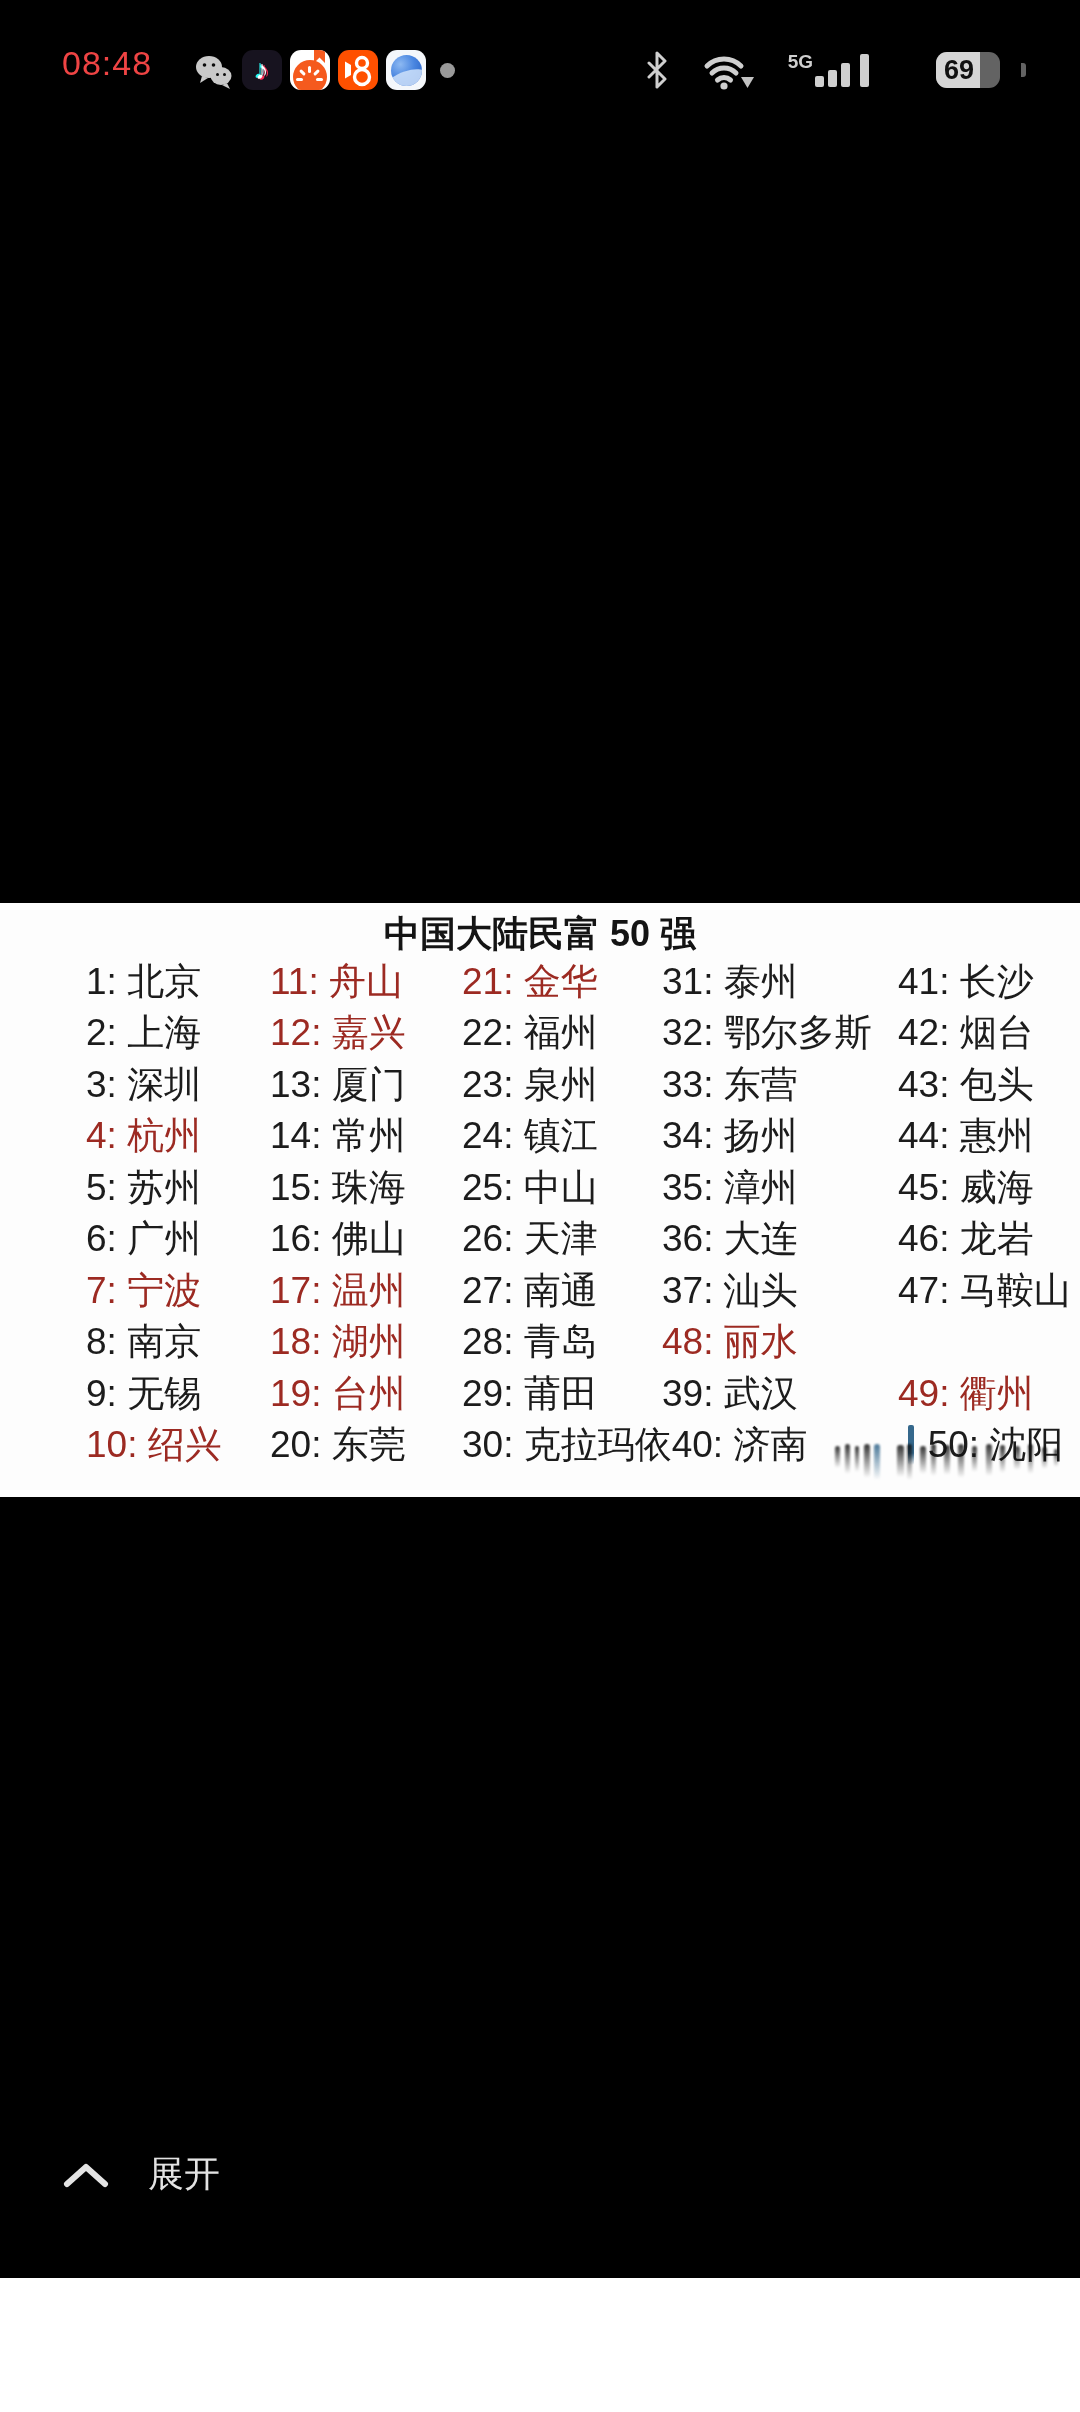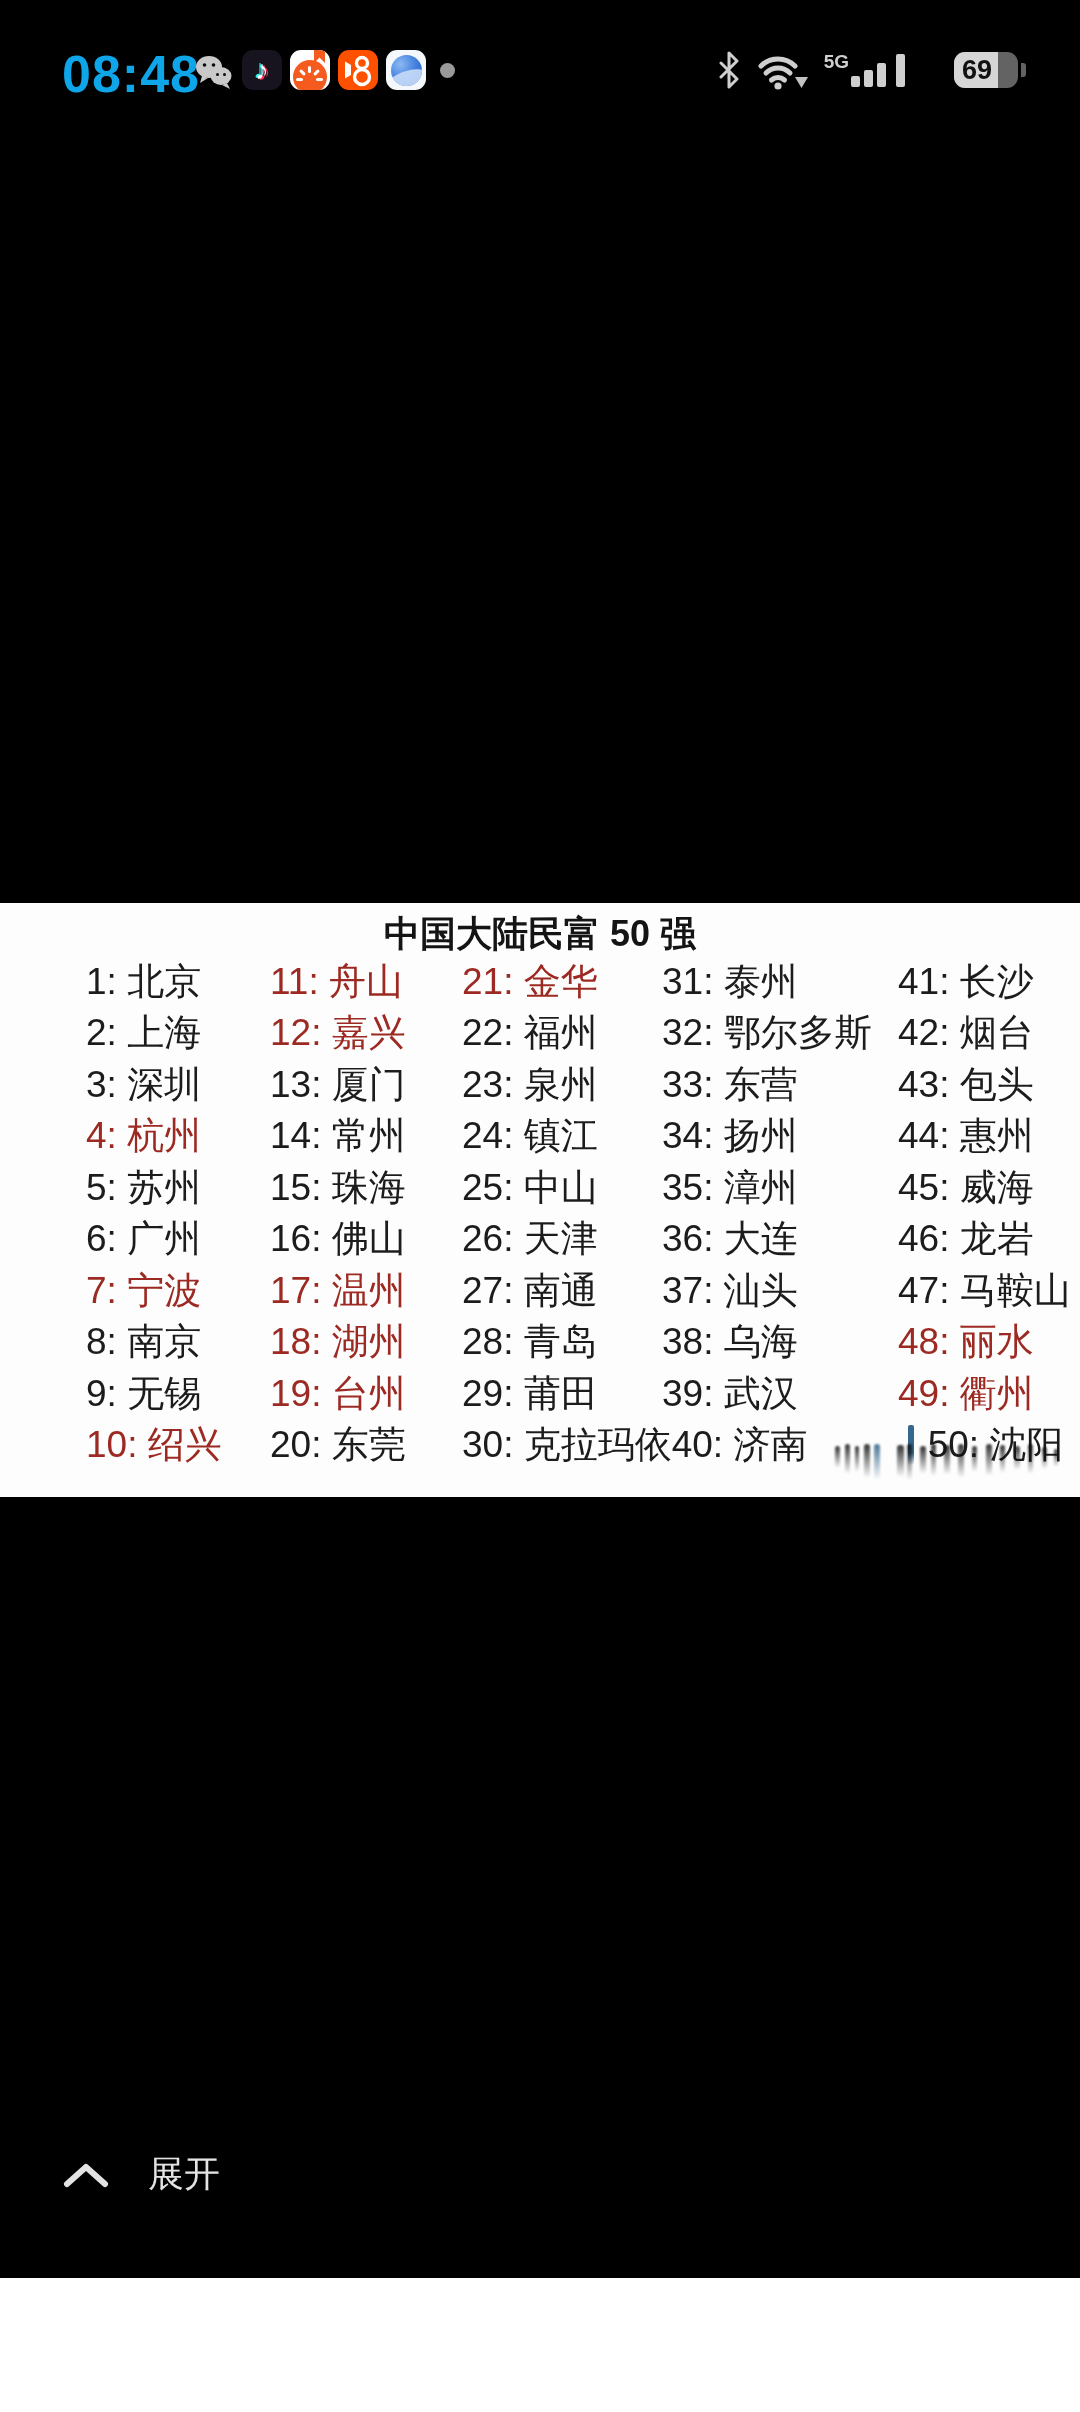--- a/index.html
+++ b/index.html
@@ -1,38 +1,38 @@
 <!DOCTYPE html>
 <html style="--hl: #9c2a22;"><head>
 <meta charset="utf-8">
 <style>
   html,body{margin:0;padding:0;background:#000;}
   .screen{position:relative;width:1080px;height:2412px;background:#000;overflow:hidden;
           font-family:"Liberation Sans",sans-serif;}
 
   
   .statusbar{position:absolute;top:0;left:0;width:1080px;height:100px;}
-  .time{position:absolute;left:62px;top:44px;font-size:52px;font-weight:700;color:#0ea5e9;letter-spacing:1px;}
+  .time{position:absolute;left:62px;top:44px;font-size:34px;font-weight:400;color:#ef4444;letter-spacing:1px;}
   .notif{position:absolute;left:194px;top:50px;display:flex;align-items:center;gap:8px;height:40px;}
   .appic{width:40px;height:40px;border-radius:11px;position:relative;overflow:hidden;flex:0 0 auto;}
   .ic-douyin{background:#17131f;display:flex;align-items:center;justify-content:center;}
   .ic-douyin span{color:#fff;font-size:27px;font-weight:bold;text-shadow:2px 1px 0 #fd2d55,-2px -1px 0 #24f6f0;}
   .ic-tomato{background:#fff;}
   .ic-tomato .fruit{position:absolute;left:3px;top:10px;width:34px;height:34px;border-radius:50%;background:#f55a1e;}
   .ic-tomato .ray{position:absolute;width:3px;height:7px;background:#fff;border-radius:2px;}
   .ic-tomato .bm{position:absolute;left:24px;top:-2px;width:11px;height:15px;background:#f55a1e;
                  clip-path:polygon(0 0,100% 0,100% 100%,50% 64%,0 100%);}
   .ic-kuaishou{background:#ff5000;display:flex;align-items:center;justify-content:center;}
   .ic-quark{background:#f4f7fb;display:flex;align-items:center;justify-content:center;}
   .ic-quark .ball{width:31px;height:31px;border-radius:50%;
                   background:radial-gradient(circle at 30% 30%,#8db9f2 0%,#4a86e0 45%,#1f57be 100%);position:relative;overflow:hidden;}
   .ic-quark .swish{position:absolute;left:-4px;top:16px;width:40px;height:16px;background:#cfe2fa;border-radius:50%;transform:rotate(-18deg);opacity:.85;}
   .moredot{width:15px;height:15px;border-radius:50%;background:#9a9a9a;margin-left:6px;}
 
-  .sright{position:absolute;right:54px;top:48px;display:flex;align-items:center;gap:14px;height:44px;}
+  .sright{position:absolute;right:54px;top:48px;display:flex;align-items:center;gap:32px;height:44px;}
   .fiveg{display:flex;align-items:flex-end;gap:0;}
   .fiveg .lbl{color:#cfcfcf;font-size:19px;font-weight:700;margin-right:2px;transform:translateY(-14px);}
   .bars{display:flex;align-items:flex-end;gap:4px;}
   .bars i{display:block;width:9px;background:#cfcfcf;border-radius:2px;}
   .bars i:nth-child(1){height:11px;}
   .bars i:nth-child(2){height:17px;}
   .bars i:nth-child(3){height:24px;}
   .bars i:nth-child(4){height:33px;margin-left:6px;}
   .battery{position:relative;width:64px;height:36px;border-radius:11px;background:#636363;overflow:hidden;margin-left:35px;}
   .battery .fill{position:absolute;left:0;top:0;bottom:0;width:69%;background:#d6d6d6;}
@@ -192,21 +192,20 @@
           <div class="ccell c0 hl">7: 宁波</div>
           <div class="ccell c1 hl">17: 温州</div>
           <div class="ccell c2">27: 南通</div>
           <div class="ccell c3">37: 汕头</div>
           <div class="ccell c4">47: 马鞍山</div>
         </div>
         <div class="crow">
           <div class="ccell c0">8: 南京</div>
           <div class="ccell c1 hl">18: 湖州</div>
           <div class="ccell c2">28: 青岛</div>
-          <div class="ccell c3">38: 乌海</div>
           <div class="ccell c4 hl">48: 丽水</div>
         </div>
         <div class="crow">
           <div class="ccell c0">9: 无锡</div>
           <div class="ccell c1 hl">19: 台州</div>
           <div class="ccell c2">29: 莆田</div>
           <div class="ccell c3">39: 武汉</div>
           <div class="ccell c4 hl">49: 衢州</div>
         </div>
         <div class="crow">

